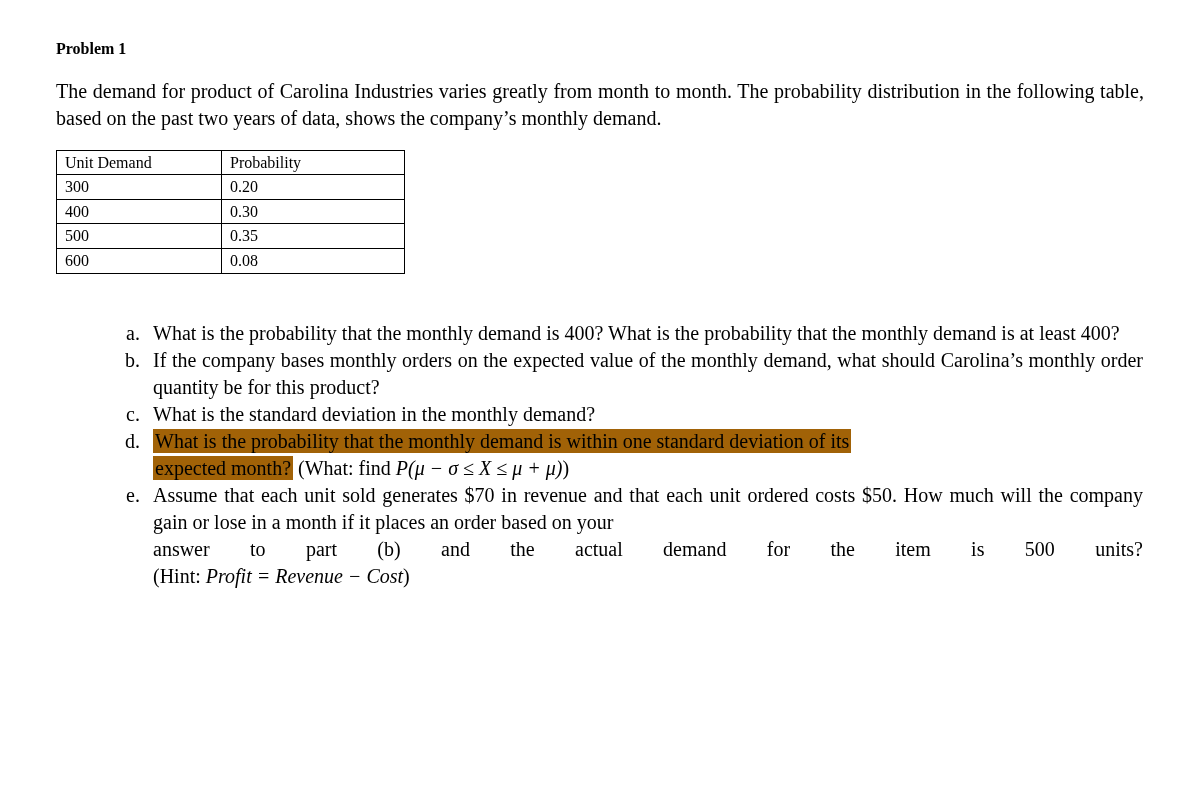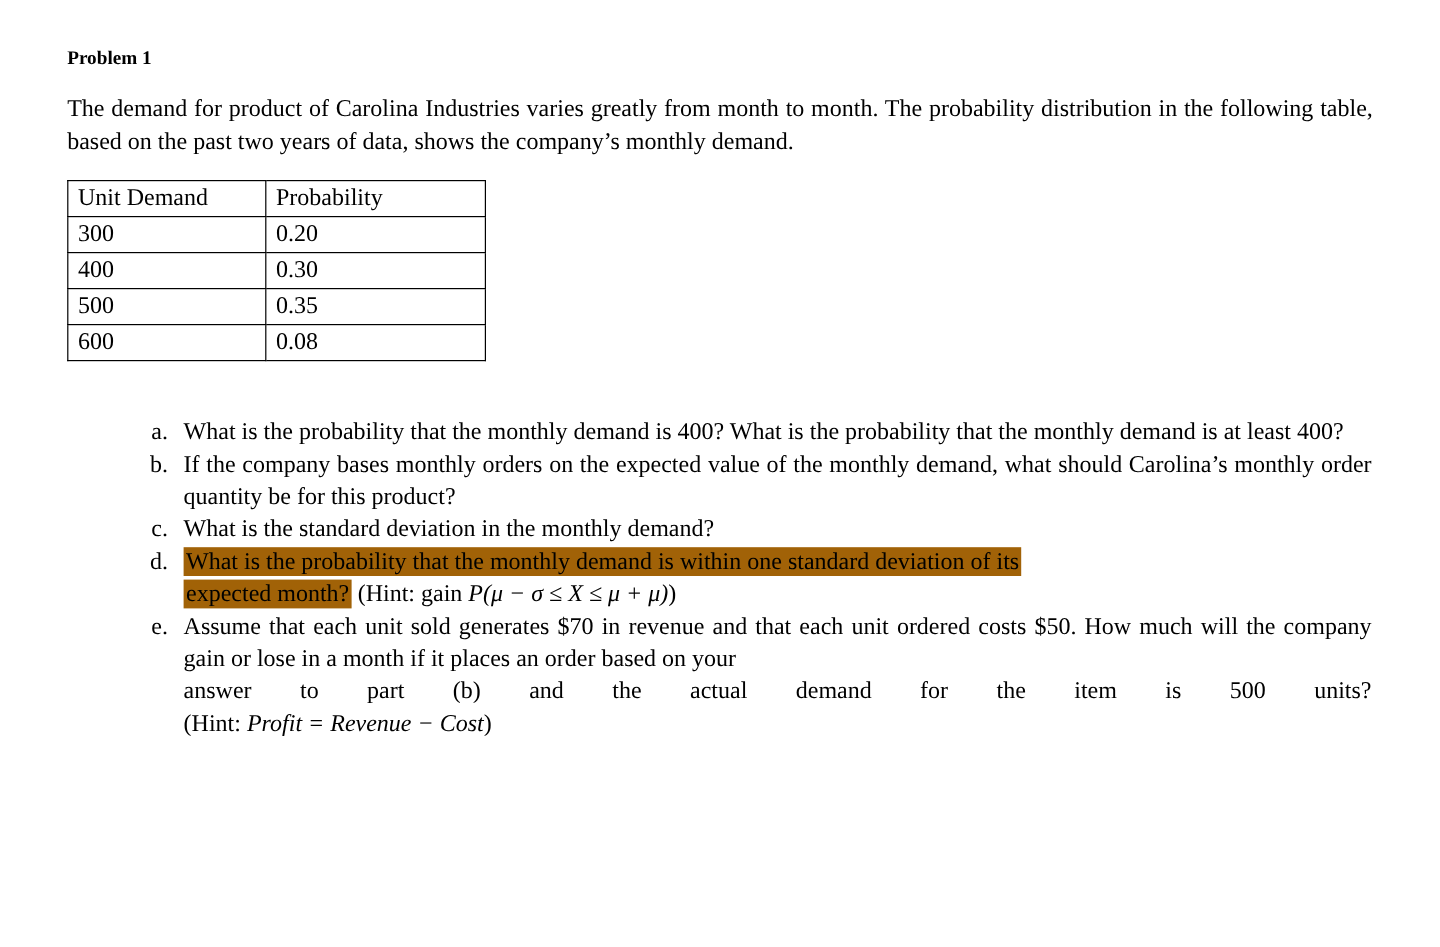--- a/index.html
+++ b/index.html
@@ -22,21 +22,21 @@
       text-align: justify;
       margin-bottom: 18px;
     }
     table {
       border-collapse: collapse;
       margin-bottom: 46px;
     }
     table td {
       border: 1px solid #000;
       padding: 1px 8px 1px 8px;
-      font-size: 20px;
+      font-size: 16px;
       text-align: left;
     }
     table .col1 {
       width: 148px;
     }
     table .col2 {
       width: 166px;
     }
     ol.questions {
       list-style-type: lower-alpha;
@@ -99,21 +99,21 @@
   </tr>
 </tbody>
   </table>
 
 <ol class="questions">
   <li>What is the probability that the monthly demand is 400? What is the probability that the monthly demand is at least 400?</li>
   <li>If the company bases monthly orders on the expected value of the monthly demand, what should Carolina’s monthly order quantity be for this product?</li>
   <li>What is the standard deviation in the monthly demand?</li>
   <li>
     <span class="highlight">What is the probability that the monthly demand is within one standard deviation of its</span><br>
-    <span class="highlight">expected month?</span><span> (Hint: gain </span><span class="math">P(μ − σ ≤ X ≤ μ + μ)</span><span>)</span>
+    <span class="highlight">expected month?</span><span> (What: find </span><span class="math">P(μ − σ ≤ X ≤ μ + μ)</span><span>)</span>
   </li>
   <li>
     <span>Assume that each unit sold generates $70 in revenue and that each unit ordered costs $50. How much will the company gain or lose in a month if it places an order based on your</span>
     <span class="last-line">
       <span>answer</span>
       <span>to</span>
       <span>part</span>
       <span>(b)</span>
       <span>and</span>
       <span>the</span>

